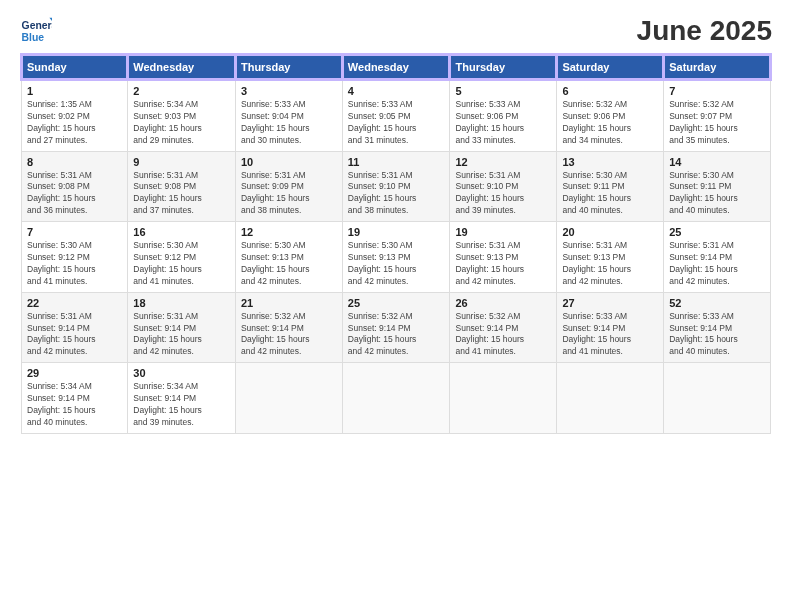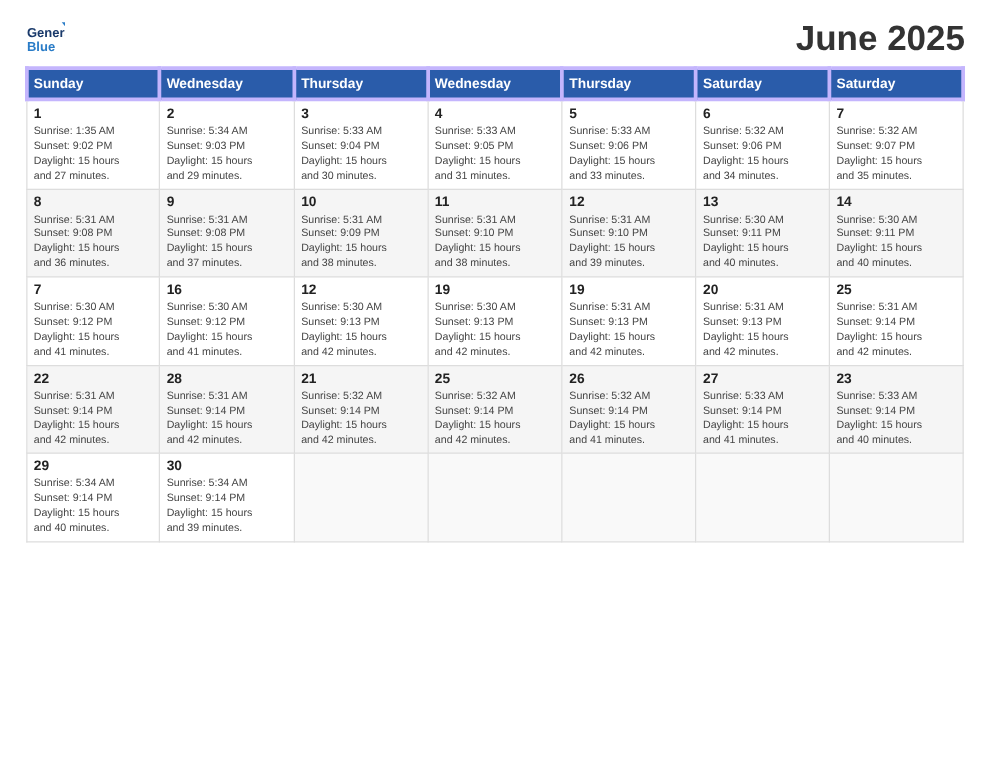--- a/index.html
+++ b/index.html
@@ -270,21 +270,21 @@
         </tr>
         <tr>
           <td>
             <span class="day-number">22</span>
             <div class="day-info" style="white-space: pre-line;">Sunrise: 5:31 AM
 Sunset: 9:14 PM
 Daylight: 15 hours
 and 42 minutes.</div>
           </td>
           <td>
-            <span class="day-number">28</span>
+            <span class="day-number">18</span>
             <div class="day-info" style="white-space: pre-line;">Sunrise: 5:31 AM
 Sunset: 9:14 PM
 Daylight: 15 hours
 and 42 minutes.</div>
           </td>
           <td>
             <span class="day-number">21</span>
             <div class="day-info" style="white-space: pre-line;">Sunrise: 5:32 AM
 Sunset: 9:14 PM
 Daylight: 15 hours
@@ -305,21 +305,21 @@
 and 41 minutes.</div>
           </td>
           <td>
             <span class="day-number">27</span>
             <div class="day-info" style="white-space: pre-line;">Sunrise: 5:33 AM
 Sunset: 9:14 PM
 Daylight: 15 hours
 and 41 minutes.</div>
           </td>
           <td>
-            <span class="day-number">23</span>
+            <span class="day-number">52</span>
             <div class="day-info" style="white-space: pre-line;">Sunrise: 5:33 AM
 Sunset: 9:14 PM
 Daylight: 15 hours
 and 40 minutes.</div>
           </td>
         </tr>
         <tr>
           <td>
             <span class="day-number">29</span>
             <div class="day-info" style="white-space: pre-line;">Sunrise: 5:34 AM

